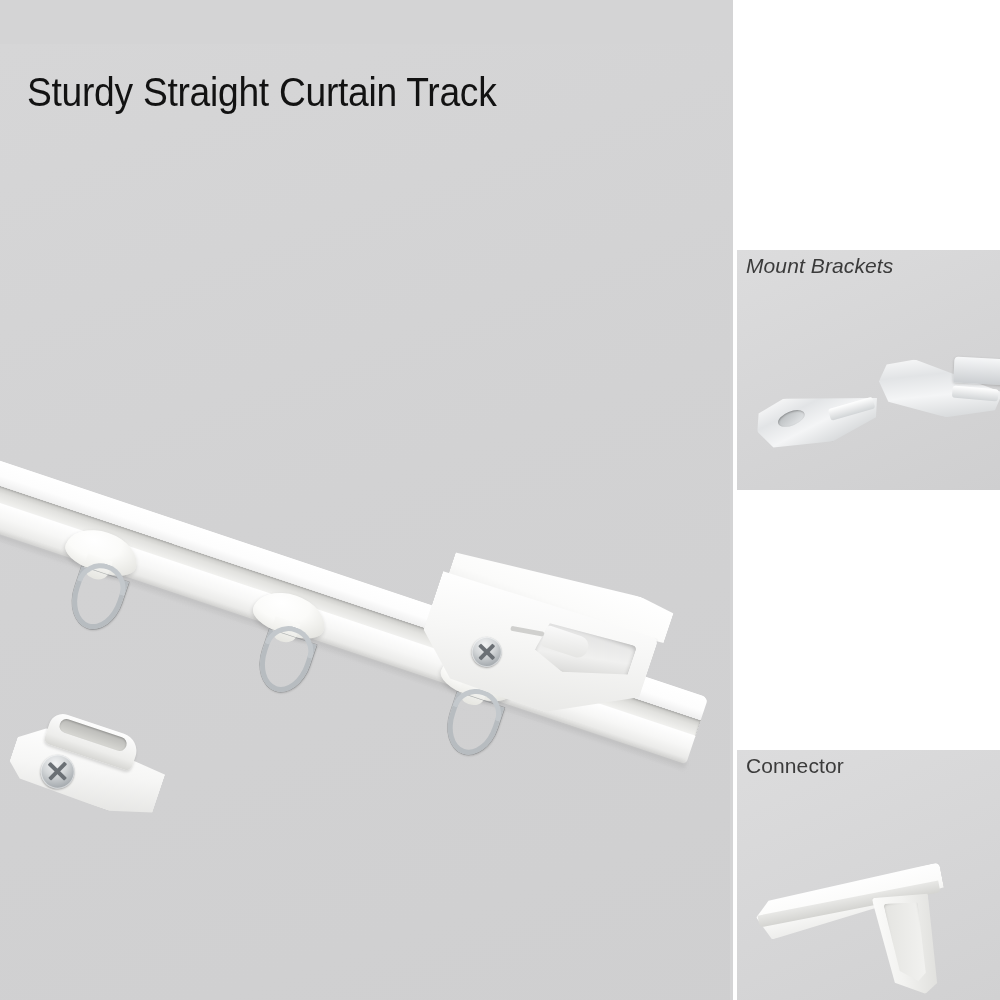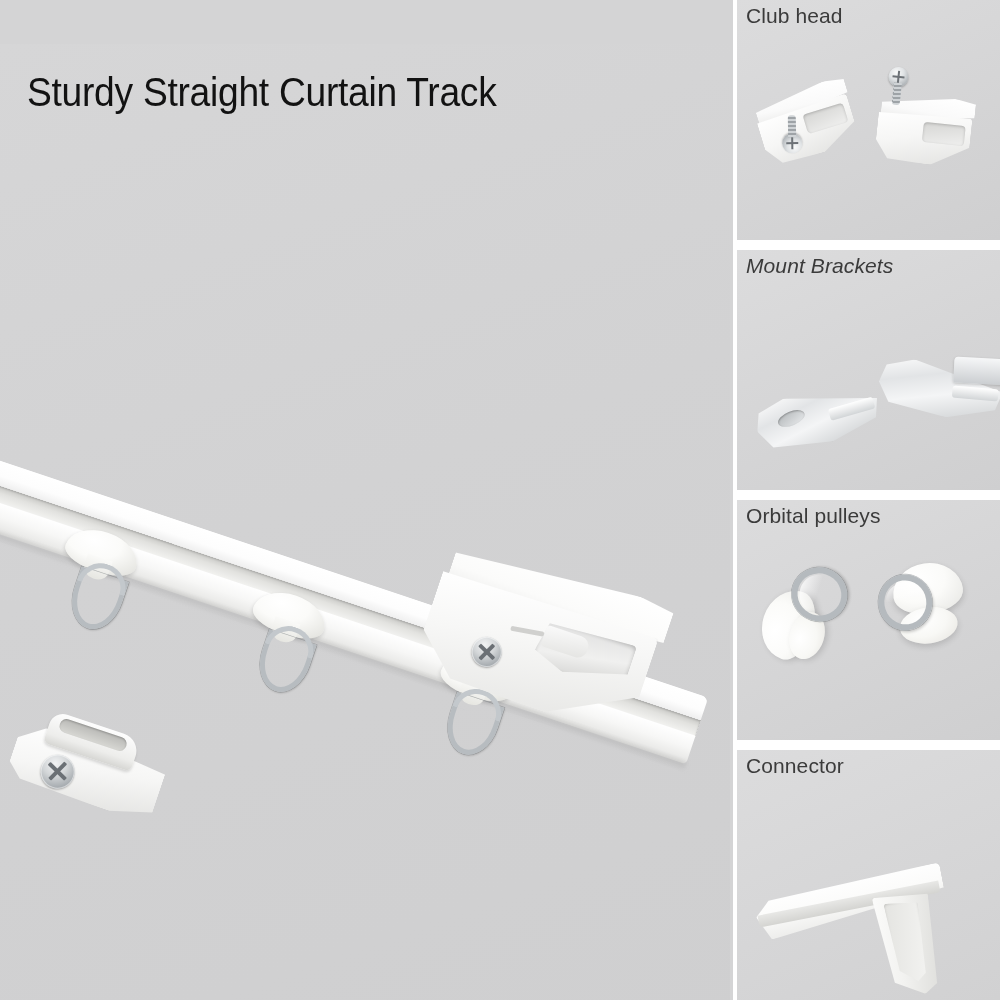--- a/index.html
+++ b/index.html
@@ -602,75 +602,37 @@
         <div class="screw bracket-screw"></div>
       </div>
 
     </div>
 
 
   </div>
 
   <div class="parts">
 
-    <div class="part" style="top:0; height:240px;">
-      <div class="part-label">Club head</div>
-      <div class="part-stage">
-        <div class="ch-a">
-          <div class="ch-top"></div>
-          <div class="ch-body"></div>
-          <div class="ch-slot"></div>
-          <div class="ch-screw" style="left:18px; top:40px; transform:rotate(196deg);">
-            <div class="head"></div>
-            <div class="shaft"></div>
-          </div>
-        </div>
-        <div class="ch-b">
-          <div class="ch-top"></div>
-          <div class="ch-body"></div>
-          <div class="ch-slot"></div>
-          <div class="ch-screw" style="left:6px; top:-26px;">
-            <div class="head"></div>
-            <div class="shaft"></div>
-          </div>
-        </div>
-      </div>
-    </div>
 
     <div class="part" style="top:250px; height:240px;font-style:italic;">
       <div class="part-label">Mount Brackets</div>
       <div class="part-stage">
         <div class="mb mb-a">
           <div class="mb-plate"></div>
           <div class="mb-hole"></div>
           <div class="mb-lip"></div>
         </div>
         <div class="mb mb-b">
           <div class="mb-plate"></div>
           <div class="mb-tab"></div>
           <div class="mb-lip"></div>
         </div>
       </div>
     </div>
 
-    <div class="part" style="top:500px; height:240px;">
-      <div class="part-label">Orbital pulleys</div>
-      <div class="part-stage">
-        <div class="op op-a">
-          <div class="op-cone"></div>
-          <div class="op-knob"></div>
-          <div class="op-ring"></div>
-        </div>
-        <div class="op op-b">
-          <div class="op-cone"></div>
-          <div class="op-knob" style="left:2px; top:44px; width:58px; height:36px;"></div>
-          <div class="op-ring" style="left:-16px; top:8px;"></div>
-        </div>
-      </div>
-    </div>
 
     <div class="part" style="top:750px; height:316px;">
       <div class="part-label">Connector</div>
       <div class="part-stage">
         <div class="conn">
           <div class="conn-arm"></div>
           <div class="conn-arm-edge"></div>
           <div class="conn-leg"></div>
           <div class="conn-groove"></div>
         </div>

